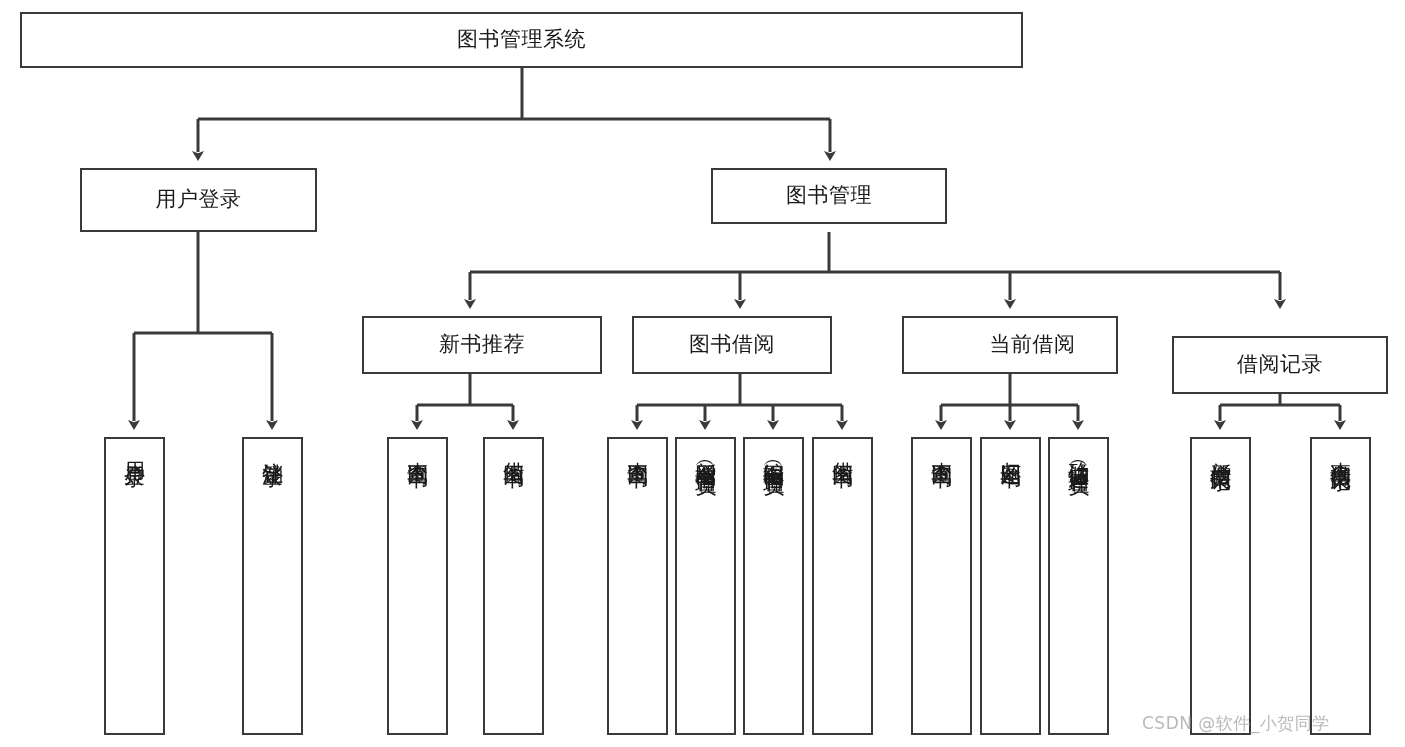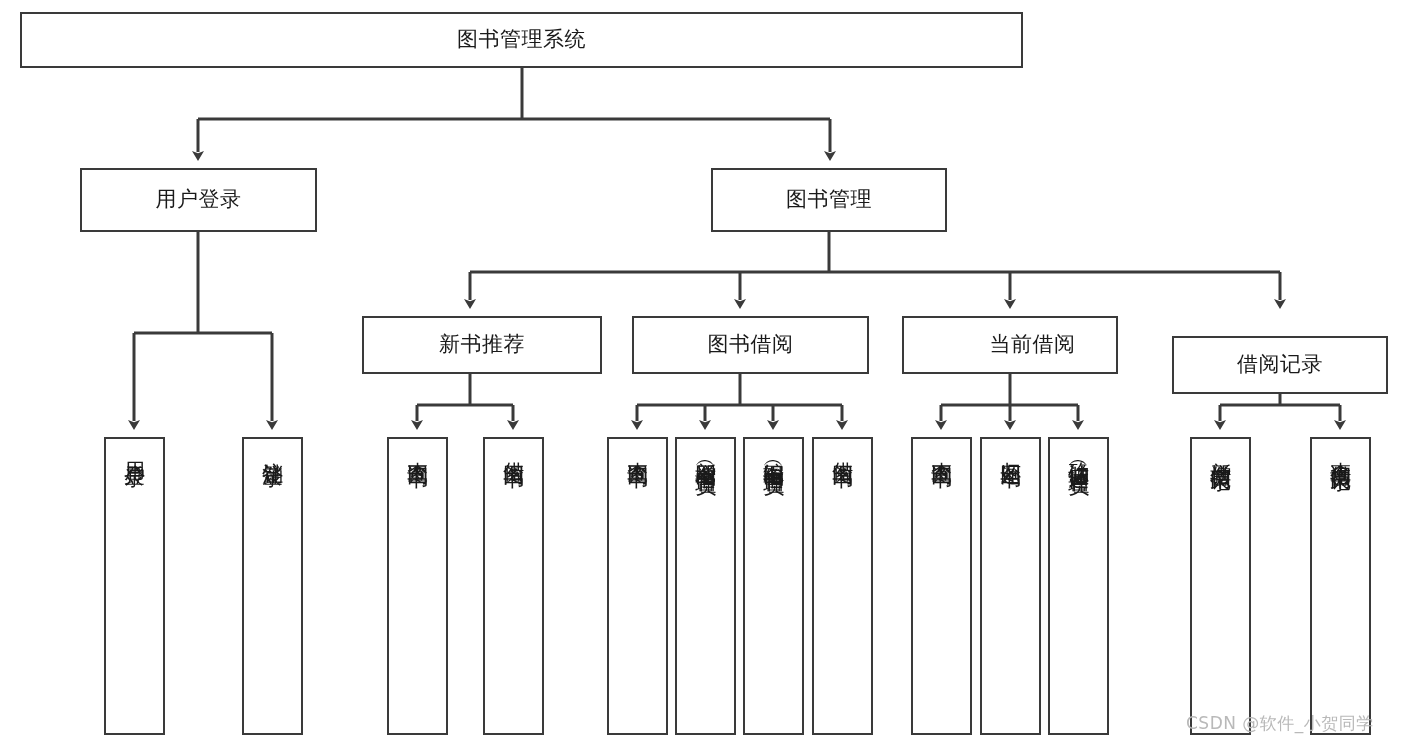--- a/index.html
+++ b/index.html
@@ -53,21 +53,21 @@
     align-items: center;
   }
   .node.v .vtext {
     writing-mode: vertical-rl;
     text-orientation: upright;
     display: block;
     white-space: nowrap;
   }
   #watermark {
     position: absolute;
-    left: 1186px;
+    left: 1142px;
     top: 712px;
     font-size: 17px;
     color: #b9b9b9;
     letter-spacing: 0.5px;
     z-index: 3;
     white-space: nowrap;
     font-family: "DejaVu Sans", "Liberation Sans", sans-serif;
   }
 </style>
 </head>
@@ -125,28 +125,28 @@
     </g>
   </svg>
 
   <div class="node h" style="left:20px; top:12px; width:1003px; height:56px;">
     <span>图书管理系统</span>
   </div>
 
   <div class="node h" style="left:80px; top:168px; width:237px; height:64px;">
     <span>用户登录</span>
   </div>
-  <div class="node h" style="left:711px; top:168px; width:236px; height:64px;">
+  <div class="node h" style="left:711px; top:168px; width:236px; height:56px;">
     <span>图书管理</span>
   </div>
 
   <div class="node h" style="left:362px; top:316px; width:240px; height:58px;">
     <span>新书推荐</span>
   </div>
-  <div class="node h" style="left:632px; top:316px; width:237px; height:58px;">
+  <div class="node h" style="left:632px; top:316px; width:200px; height:58px;">
     <span>图书借阅</span>
   </div>
   <div class="node h" style="left:902px; top:316px; width:216px; height:58px;padding-left:45px;">
     <span>当前借阅</span>
   </div>
   <div class="node h" style="left:1172px; top:316px; width:216px; height:58px;margin-top:20px;">
     <span>借阅记录</span>
   </div>
 
   <div class="node v" style="left:104px; top:437px; width:61px; height:298px;">

